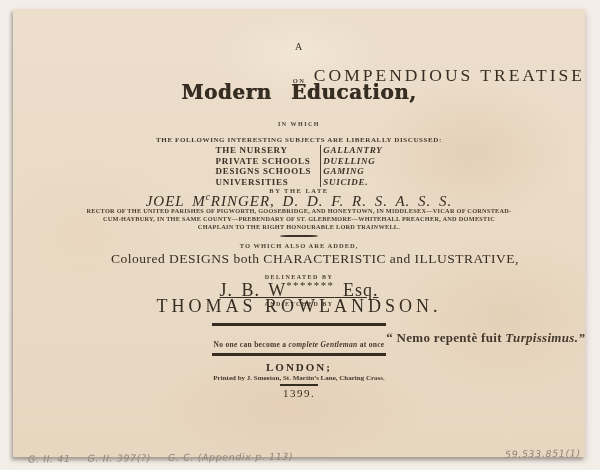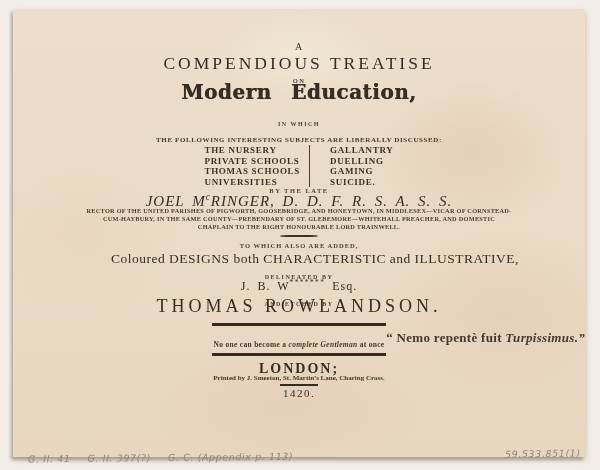--- a/index.html
+++ b/index.html
@@ -18,61 +18,61 @@
       radial-gradient(ellipse 200px 90px at 48% 88%, rgba(222,188,160,0.30), rgba(222,188,160,0) 70%),
       radial-gradient(ellipse 140px 120px at 12% 50%, rgba(229,204,178,0.30), rgba(229,204,178,0) 70%),
       linear-gradient(180deg,#ecdecb 0%, #eadbc6 55%, #e7d6c0 100%);
     box-shadow:-2px 3px 3px rgba(110,104,96,0.45), 1px 3px 6px rgba(140,130,118,0.35);
   }
   .abs { position:absolute; left:0; right:0; text-align:center; color:#362d23; line-height:1; }
   .tiny   { font-size:6.5px; letter-spacing:1.5px; font-weight:bold; color:#4a3f32; }
   .tiny2  { font-size:7px;  letter-spacing:0.6px; font-weight:bold; color:#44392d; }
 
   .t-article { top:33px; font-size:10px; letter-spacing:1px; }
-  .t-main    { top:46px; font-size:17.5px; letter-spacing:3px; font-weight:500; }
+  .t-main    { top:58px; font-size:17.5px; letter-spacing:3px; font-weight:500;text-align:right; }
   .t-on      { top:69px; }
   .t-black   { top:73px; font-size:20px; font-weight:bold; letter-spacing:0.5px; word-spacing:12px;
                font-family:"DejaVu Serif",serif; text-shadow:0.4px 0 0 #362d23; }
   .t-inwhich { top:112px; font-size:6px; }
   .t-intro   { top:128px; }
 
   .subjects-wrap { top:131px; }
   .subjects { display:inline-flex; text-align:left; }
   .subjects .col { font-size:9px; font-weight:bold; letter-spacing:0.7px; line-height:10.5px; color:#3c3227; }
   .subjects .col-left  { min-width:88px; padding-right:9px; }
-  .subjects .col-right { border-left:1px solid #4a3f32; padding-left:20px; }
+  .subjects .col-right { border-left:1px solid #4a3f32; padding-left:2px;font-style:italic; }
 
   .bylate   { top:179px; font-size:6.5px; }
   .author   { top:184px; font-size:15px; font-style:italic; letter-spacing:1px; word-spacing:3px; }
   .author .sup { font-size:62%; vertical-align:super; }
   .titles   { top:198px; font-size:6.3px; line-height:7.8px; font-weight:bold;
               letter-spacing:0.25px; color:#4a3f32; }
 
   .rule-swell { top:226px; } 
   .rule-swell div { width:38px; height:2px; background:#3b3127; border-radius:50%/100%; margin:0 auto; }
 
   .added    { top:234px; font-size:6.5px; letter-spacing:1px; }
   .coloured { top:243px; font-size:13.5px; letter-spacing:0.5px;margin-left:32px; }
   .delineated { top:265px; font-size:6px; }
-  .artist   { top:271px; font-size:12px; letter-spacing:1px; word-spacing:3px; }
+  .artist   { top:271px; font-size:18px; letter-spacing:1px; word-spacing:3px;text-decoration:underline; }
   .artist .stars { font-size:60%; vertical-align:super; letter-spacing:1.5px; }
   .etchedby { top:292px; font-size:6px; }
   .etcher   { top:288px; font-size:18px; letter-spacing:4px; }
 
   .rule-a, .rule-b { left:0; right:0; }
   .rule-a div { width:174px; margin:0 auto; height:2px; border-top:1px solid #352c22; border-bottom:2.5px solid #352c22; }
   .rule-b div { width:174px; margin:0 auto; height:2px; border-top:2.5px solid #352c22; border-bottom:1px solid #352c22; }
   .rule-top { top:314px; }
   .rule-bot { top:344px; }
 
   .latin    { top:322px; font-size:13px; font-weight:bold; color:#44392d; letter-spacing:0.3px;text-align:right; }
   .english  { top:332px; font-size:7.5px; font-weight:bold; color:#44392d; letter-spacing:0.3px; }
   .it { font-style:italic; }
 
-  .city     { top:353px; font-size:14px; font-weight:bold; letter-spacing:2px; }
+  .city     { top:353px; font-size:11px; font-weight:bold; letter-spacing:2px; }
   .printer  { top:366px; font-size:7px; font-weight:bold; color:#43382c; }
   .rule-sm  { top:375px; }
   .rule-sm div { width:38px; margin:0 auto; height:1.5px; border-top:1.5px solid #352c22; border-bottom:0.5px solid #352c22; }
   .year     { top:379px; font-size:11px; letter-spacing:1.5px; }
 
   .pencil {
     position:absolute; color:#93867a; font-family:"DejaVu Sans",sans-serif;
     font-style:italic; font-size:9.5px; letter-spacing:0.6px; white-space:nowrap;
   }
   .note-left  { left:28px; top:452px; transform:rotate(-0.6deg); }
@@ -89,21 +89,21 @@
   <div class="abs tiny t-on">ON</div>
   <div class="abs t-black">Modern Education,</div>
   <div class="abs tiny t-inwhich">IN WHICH</div>
   <div class="abs tiny2 t-intro">THE FOLLOWING INTERESTING SUBJECTS ARE LIBERALLY DISCUSSED:</div>
 
   <div class="abs subjects-wrap">
     <div class="subjects">
       <div class="col col-left">
         <div>THE NURSERY</div>
         <div>PRIVATE SCHOOLS</div>
-        <div>THOMAS SCHOOLS</div>
+        <div>DESIGNS SCHOOLS</div>
         <div>UNIVERSITIES</div>
       </div>
       <div class="col col-right">
         <div>GALLANTRY</div>
         <div>DUELLING</div>
         <div>GAMING</div>
         <div>SUICIDE.</div>
       </div>
     </div>
   </div>
@@ -134,20 +134,20 @@
   <div class="abs english"><span>No one can become a </span><span class="it">complete Gentleman</span><span> at once</span></div>
   <div class="abs rule-b rule-bot">
       <div></div>
     </div>
 
   <div class="abs city">LONDON;</div>
   <div class="abs printer">Printed by J. Smeeton, St. Martin’s Lane, Charing Cross.</div>
   <div class="abs rule-sm">
       <div></div>
     </div>
-  <div class="abs year">1420.</div>
+  <div class="abs year">1399.</div>
 
 </div>
 
 <div class="pencil note-left">
   <span>G. II. 41</span><span>G. II. 397(?)</span><span>G. C. (Appendix p. 113)</span>
 </div>
 <div class="pencil note-right">59.533.851(1)</div>
 
 </body></html>

